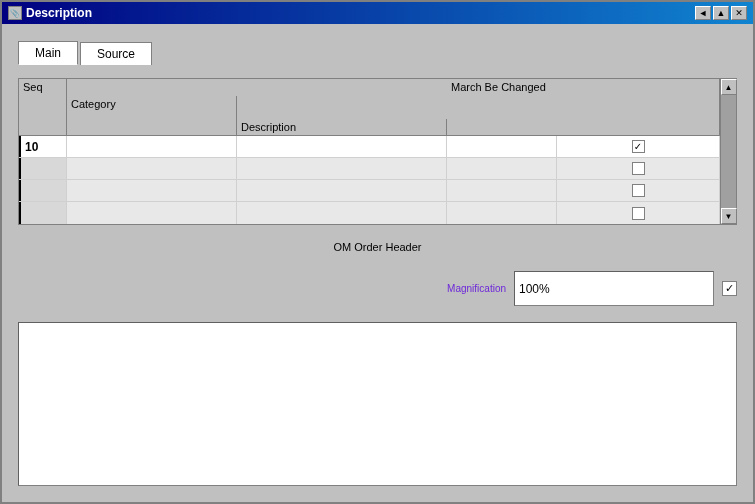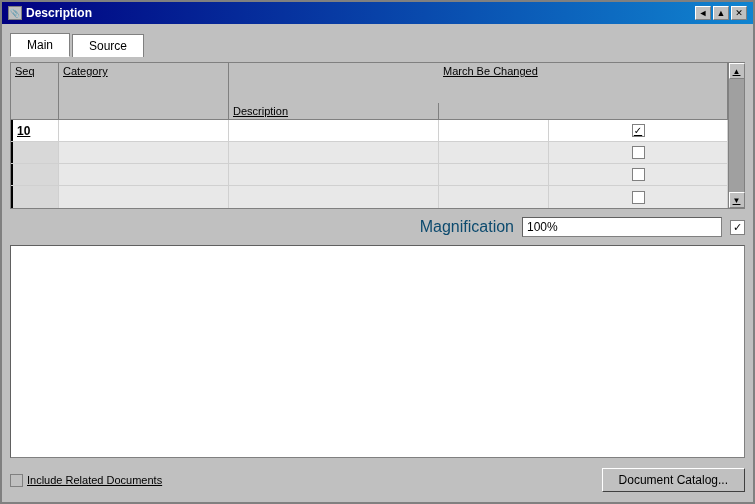--- a/index.html
+++ b/index.html
@@ -71,24 +71,24 @@
       display: flex;
       align-items: center;
       justify-content: center;
       font-size: 9px;
       cursor: pointer;
       color: #000;
     }
 
     .window-content {
       flex: 1;
-      padding: 8px;
+      padding: 16px;
       display: flex;
       flex-direction: column;
-      gap: 6px;
+      gap: 14px;
       background: #c0c0c0;
       justify-content: center;
     }
 
     
     .tabs {
       display: flex;
       gap: 2px;
       align-items: flex-end;
     }
@@ -108,39 +108,38 @@
       background: #ffffff;
       border-bottom: 1px solid #ffffff;
       z-index: 1;
     }
 
     
     .table-container {
       border: 1px solid #808080;
       background: #15803d;
       flex-shrink: 0;
-      text-decoration: underline;
     }
 
     .table-header {
       display: flex;
       background: #c0c0c0;
       border-bottom: 1px solid #808080;
     }
 
     .table-header-cell {
       padding: 2px 4px;
       font-size: 11px;
       font-weight: normal;
       border-right: 1px solid #808080;
       color: #000;
     }
 
     .col-seq { width: 48px; }
-    .col-category { width: 170px; }
+    .col-category { width: 170px; margin-top: 17px; }
     .col-description { width: 210px; margin-top: 40px; }
     .col-datatype { width: 110px; }
     .col-maychange { width: 100px; flex: 1; }
 
     .table-body {
       display: flex;
       flex-direction: column;
       position: relative;
     }
 
@@ -266,27 +265,27 @@
     
     .magnification-row {
       display: flex;
       align-items: center;
       justify-content: flex-end;
       gap: 8px;
       padding: 2px 0;
     }
 
     .magnification-label {
-      font-size: 16px;
-      color: #0c4a6e;
+      font-size: 10px;
+      color: #6d28d9;
     }
 
     .magnification-input {
       width: 200px;
-      height: 20px;
+      height: 35px;
       border: 1px solid #808080;
       border-top: 1px solid #606060;
       border-left: 1px solid #606060;
       background: #ffffff;
       padding: 0 4px;
       font-size: 12px;
     }
 
     .magnification-checkbox {
       width: 15px;
@@ -440,30 +439,24 @@
         </div>
 
         <div class="scrollbar-v">
           <div class="scroll-btn">▲</div>
           <div class="scroll-track"></div>
           <div class="scroll-btn">▼</div>
         </div>
       </div>
     </div>
 
+    <div class="entity-label">OM Order Header</div>
 
     <div class="magnification-row">
       <span class="magnification-label">Magnification</span>
       <input class="magnification-input" type="text" value="100%" style="">
       <div class="magnification-checkbox checked"></div>
     </div>
 
     <div class="preview-area"></div>
 
-    <div class="bottom-bar">
-      <div class="include-checkbox-row">
-        <div class="include-checkbox"></div>
-        <span class="include-label">Include Related Documents</span>
-      </div>
-      <button class="doc-catalog-btn">Document Catalog...</button>
-    </div>
   </div>
 </div>
 
 </body></html>

